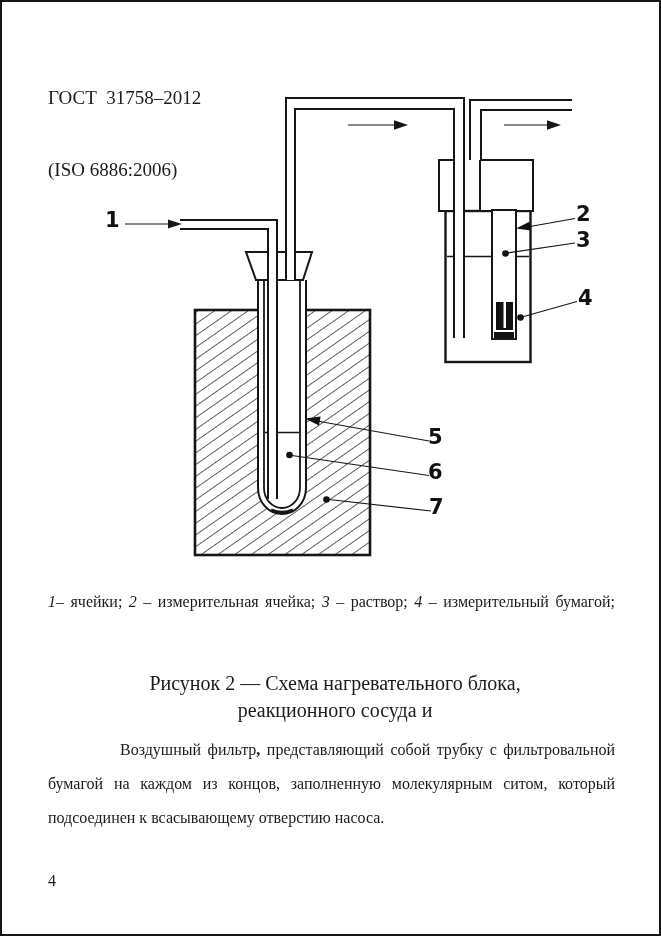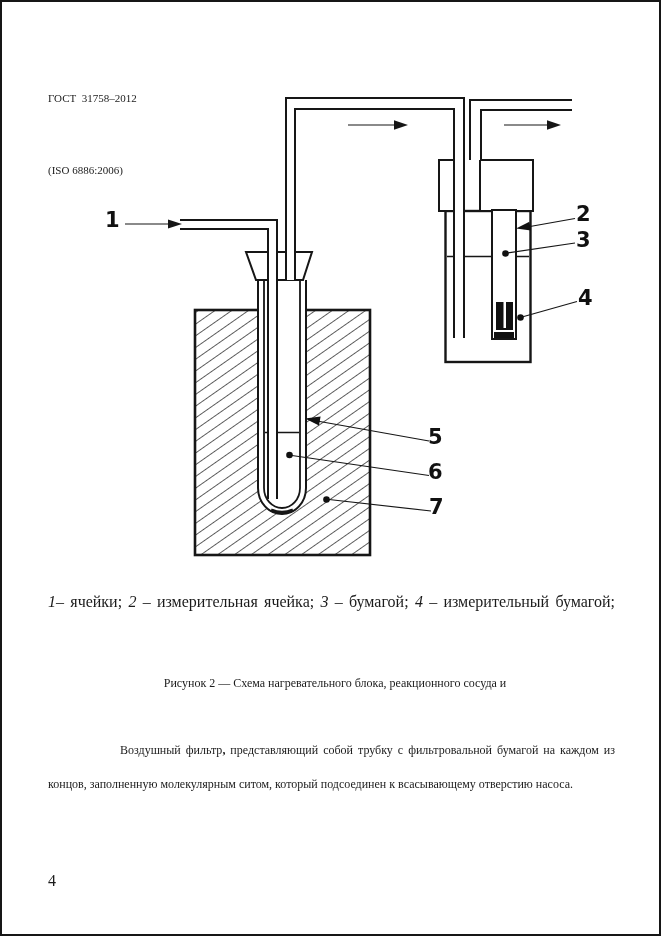--- a/index.html
+++ b/index.html
@@ -2,32 +2,32 @@
 <html><head>
 <meta charset="utf-8">
 <style>
   html,body{margin:0;padding:0;background:#888;}
   .page{
     position:relative;width:661px;height:936px;background:#fff;
     border:2px solid #161616;box-sizing:border-box;overflow:hidden;
     font-family:"Liberation Serif", serif;color:#1b1b1b;margin:0 auto;
   }
   .abs{position:absolute;}
-  .doc-header{left:46px;top:36px;font-size:11px;line-height:24px;white-space:pre;}
+  .doc-header{left:46px;top:36px;font-size:19px;line-height:24px;white-space:pre;}
   .diagram-label{
     font-family:"DejaVu Sans", sans-serif;font-weight:bold;font-size:21px;
     line-height:22px;color:#111;
   }
   .legend{left:46px;top:584px;width:567px;font-size:16px;line-height:31px;}
   .legend p{margin:0;}
   .legend .just{text-align:justify;text-align-last:justify;}
   .legend i{font-style:italic;}
-  .caption{left:108px;top:668px;width:450px;text-align:center;font-size:12px;line-height:27px;}
+  .caption{left:108px;top:668px;width:450px;text-align:center;font-size:20px;line-height:27px;}
   .body-text{
-    left:46px;top:731px;width:567px;font-size:12px;line-height:34px;
+    left:46px;top:731px;width:567px;font-size:16px;line-height:34px;
     text-align:justify;text-indent:72px;margin:0;
   }
   .page-number{left:46px;top:870px;font-size:16px;}
   svg{display:block;}
 </style>
 </head>
 <body>
 
 <div class="page">
 
@@ -135,21 +135,21 @@
   <div class="abs diagram-label" style="left:574px;top:201px;">2</div>
   <div class="abs diagram-label" style="left:574px;top:227px;">3</div>
   <div class="abs diagram-label" style="left:576px;top:285px;">4</div>
   <div class="abs diagram-label" style="left:426px;top:424px;">5</div>
   <div class="abs diagram-label" style="left:426px;top:459px;">6</div>
   <div class="abs diagram-label" style="left:427px;top:494px;">7</div>
 
   <div class="abs legend">
     <p class="just"><i>1</i><span>– ячейки;</span>
       <i>2</i><span> – измерительная ячейка;</span>
-      <i>3</i><span> – бумагой;</span>
+      <i>3</i><span> – раствор;</span>
       <i>4</i><span> – измерительный бумагой;</span></p>
   </div>
 
   <div class="abs caption">
     <div>Рисунок 2 — Схема нагревательного блока, реакционного сосуда и</div>
   </div>
 
   <p class="abs body-text"><span>Воздушный фильтр</span><b>,</b><span> представляющий собой трубку с фильтровальной бумагой на каждом из концов, заполненную молекулярным ситом, который подсоединен к всасывающему отверстию насоса.</span></p>
 
   <div class="abs page-number">4</div>

